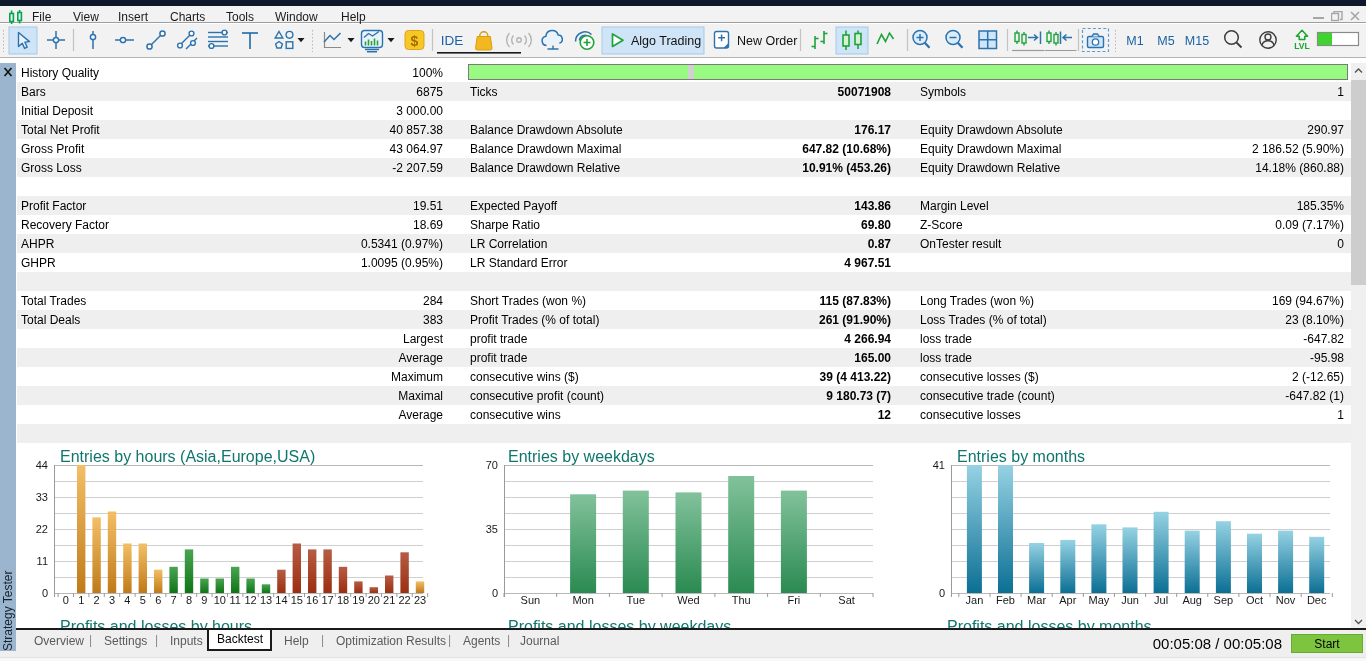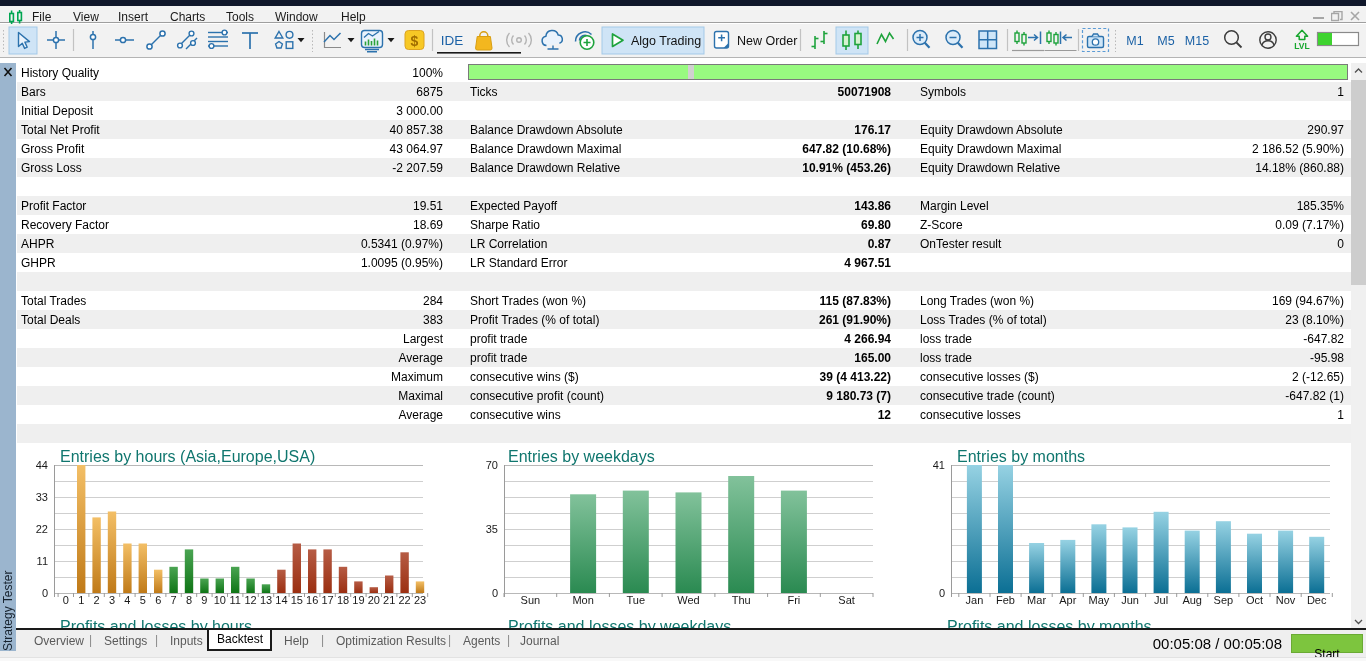--- a/index.html
+++ b/index.html
@@ -581,21 +581,21 @@
     <span style="position:absolute;left:8px;top:2px;color:#000;">Backtest</span>
   </div>
   <span class="tab" style="left:284px">Help</span>
   <span class="tsep" style="left:321px">|</span>
   <span class="tab" style="left:336px">Optimization Results</span>
   <span class="tsep" style="left:448px">|</span>
   <span class="tab" style="left:463px">Agents</span>
   <span class="tsep" style="left:507px">|</span>
   <span class="tab" style="left:520px">Journal</span>
   <span class="tab" style="right:84px;color:#000;font-size:15px;top:5px">00:05:08 / 00:05:08</span>
-  <div style="position:absolute;left:1291px;top:4px;width:72px;height:19px;background:#7dc53e;border:1px solid #6aaa34;text-align:center;color:#000;padding-top:12px">Start</div>
+  <div style="position:absolute;left:1291px;top:4px;width:72px;height:19px;background:#7dc53e;border:1px solid #6aaa34;text-align:center;color:#000;padding-top:2px">Start</div>
 </div>
 <div class="statusbar"></div>
 
 <div class="scrollbar">
   <svg class="abs" style="left:0;top:0" width="15" height="567" viewBox="0 0 15 567">
     <path d="M4 9.5 L7.5 6 L11 9.5" stroke="#505050" stroke-width="1.3" fill="none"></path>
     <rect x="0" y="17" width="15" height="205" fill="#cdcdcd"></rect>
     <path d="M4 557 L7.5 560.5 L11 557" stroke="#505050" stroke-width="1.3" fill="none"></path>
   </svg>
 </div>

